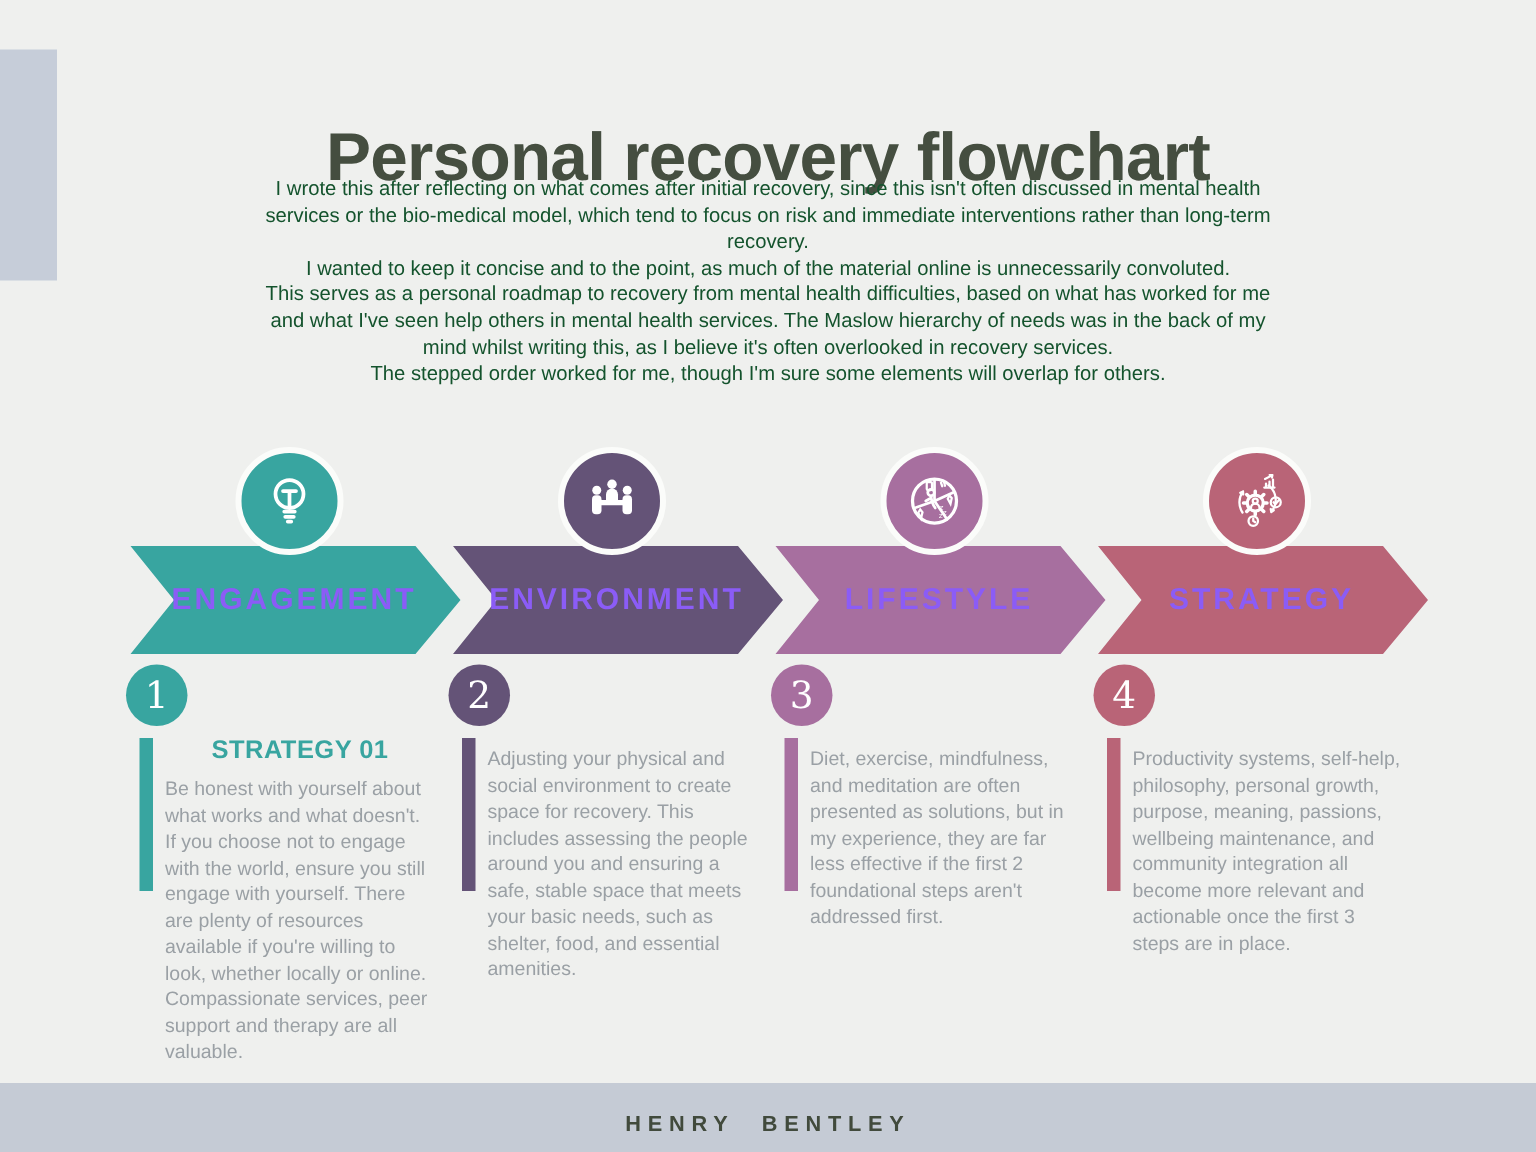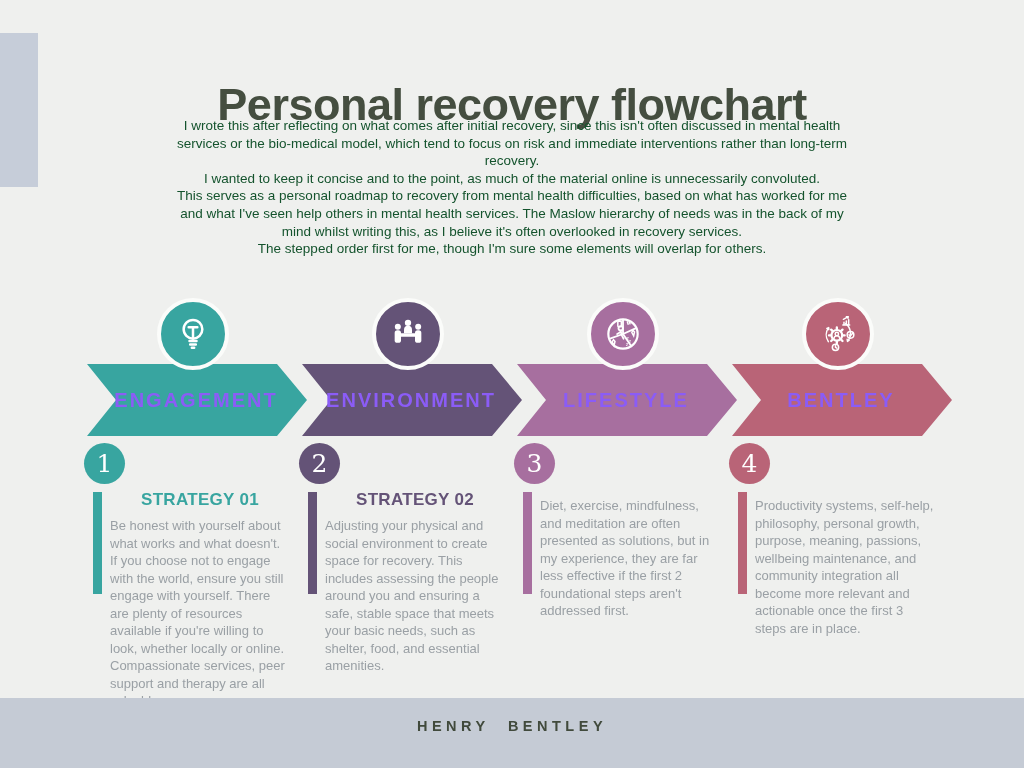--- a/index.html
+++ b/index.html
@@ -41,21 +41,21 @@
   .strategy-col{position:absolute;top:490px;width:202px;}
   .strategy-bar{position:absolute;left:5px;top:2px;width:9px;height:102px;background:var(--c);}
   .strategy-title{
     margin:0;padding-left:22px;font-size:17px;font-weight:700;
     letter-spacing:0.3px;color:var(--c);text-align:center;
   }
   .strategy-text{
     margin:7px 0 0 0;padding-left:22px;font-size:13px;line-height:17.5px;color:#9aa0a5;
   }
   .footer-band{
-    position:absolute;left:0;bottom:0;width:100%;height:70px;background:#c5cbd5;
+    position:absolute;left:0;bottom:0;width:100%;height:46px;background:#c5cbd5;
   }
   .footer-name{
     width:100%;text-align:center;line-height:57px;margin:0;
     color:#414a3c;font-size:14.5px;font-weight:700;letter-spacing:4.5px;word-spacing:10px;
   }
   
   .col-0{left:88px;} .col-1{left:303px;} .col-2{left:518px;} .col-3{left:733px;}
   .num-0{left:84px;} .num-1{left:299px;} .num-2{left:514px;} .num-3{left:729px;}
   .ic-0{left:157px;} .ic-1{left:372px;} .ic-2{left:587px;} .ic-3{left:802px;}
   .lb-0{left:85px;} .lb-1{left:300px;} .lb-2{left:515px;} .lb-3{left:730px;}
@@ -64,21 +64,21 @@
 <body>
 
 <div class="accent-rect"></div>
 
 <h1 class="page-title">Personal recovery flowchart</h1>
 
 <div class="intro">
   <p>I wrote this after reflecting on what comes after initial recovery, since this isn't often discussed in mental health services or the bio-medical model, which tend to focus on risk and immediate interventions rather than long-term recovery.</p>
   <p>I wanted to keep it concise and to the point, as much of the material online is unnecessarily convoluted.</p>
   <p>This serves as a personal roadmap to recovery from mental health difficulties, based on what has worked for me and what I've seen help others in mental health services. The Maslow hierarchy of needs was in the back of my mind whilst writing this, as I believe it's often overlooked in recovery services.</p>
-  <p>The stepped order first for me, though I'm sure some elements will overlap for others.</p>
+  <p>The stepped order worked for me, though I'm sure some elements will overlap for others.</p>
 </div>
 
 <svg class="arrows-svg" viewBox="0 0 880 78">
   <path class="arrow-path" d="M2 3 L192 3 L222 39 L192 75 L2 75 L31 39 Z" style="--c: #38a5a0;"></path>
   <path class="arrow-path" d="M217 3 L407 3 L437 39 L407 75 L217 75 L246 39 Z" style="--c: #645377;"></path>
   <path class="arrow-path" d="M432 3 L622 3 L652 39 L622 75 L432 75 L461 39 Z" style="--c: #a76f9f;"></path>
   <path class="arrow-path" d="M647 3 L837 3 L867 39 L837 75 L647 75 L676 39 Z" style="--c: #b96477;"></path>
 </svg>
 
 <div class="icon-circle ic-0" style="--c: #38a5a0;">
@@ -135,35 +135,34 @@
       <path d="M18.6 12.5 l0.7 0.8 l1.5 -1.7" stroke-width="0.9"></path>
       <circle cx="10.5" cy="20" r="1.9" stroke-width="0.9"></circle>
       <path d="M10.5 19 v1 l0.8 0.5" stroke-width="0.9"></path>
     </svg>
   </span>
 </div>
 
 <div class="arrow-label lb-0">ENGAGEMENT</div>
 <div class="arrow-label lb-1">ENVIRONMENT</div>
 <div class="arrow-label lb-2">LIFESTYLE</div>
-<div class="arrow-label lb-3">BENTLEY</div>
+<div class="arrow-label lb-3">STRATEGY</div>
 
 <div class="num-circle num-0" style="--c: #38a5a0;">1</div>
 <div class="num-circle num-1" style="--c: #645377;">2</div>
 <div class="num-circle num-2" style="--c: #a76f9f;">3</div>
 <div class="num-circle num-3" style="--c: #b96477;">4</div>
 
 <div class="strategy-col col-0" style="--c: #38a5a0;">
   <div class="strategy-bar"></div>
   <h2 class="strategy-title">STRATEGY 01</h2>
   <p class="strategy-text">Be honest with yourself about what works and what doesn't. If you choose not to engage with the world, ensure you still engage with yourself. There are plenty of resources available if you're willing to look, whether locally or online. Compassionate services, peer support and therapy are all valuable.</p>
 </div>
 <div class="strategy-col col-1" style="--c: #645377;">
   <div class="strategy-bar"></div>
-  <h2 class="strategy-title">STRATEGY 02</h2>
   <p class="strategy-text">Adjusting your physical and social environment to create space for recovery. This includes assessing the people around you and ensuring a safe, stable space that meets your basic needs, such as shelter, food, and essential amenities.</p>
 </div>
 <div class="strategy-col col-2" style="--c: #a76f9f;">
   <div class="strategy-bar"></div>
   <p class="strategy-text">Diet, exercise, mindfulness, and meditation are often presented as solutions, but in my experience, they are far less effective if the first 2 foundational steps aren't addressed first.</p>
 </div>
 <div class="strategy-col col-3" style="--c: #b96477;">
   <div class="strategy-bar"></div>
   <p class="strategy-text">Productivity systems, self-help, philosophy, personal growth, purpose, meaning, passions, wellbeing maintenance, and community integration all become more relevant and actionable once the first 3 steps are in place.</p>
 </div>

